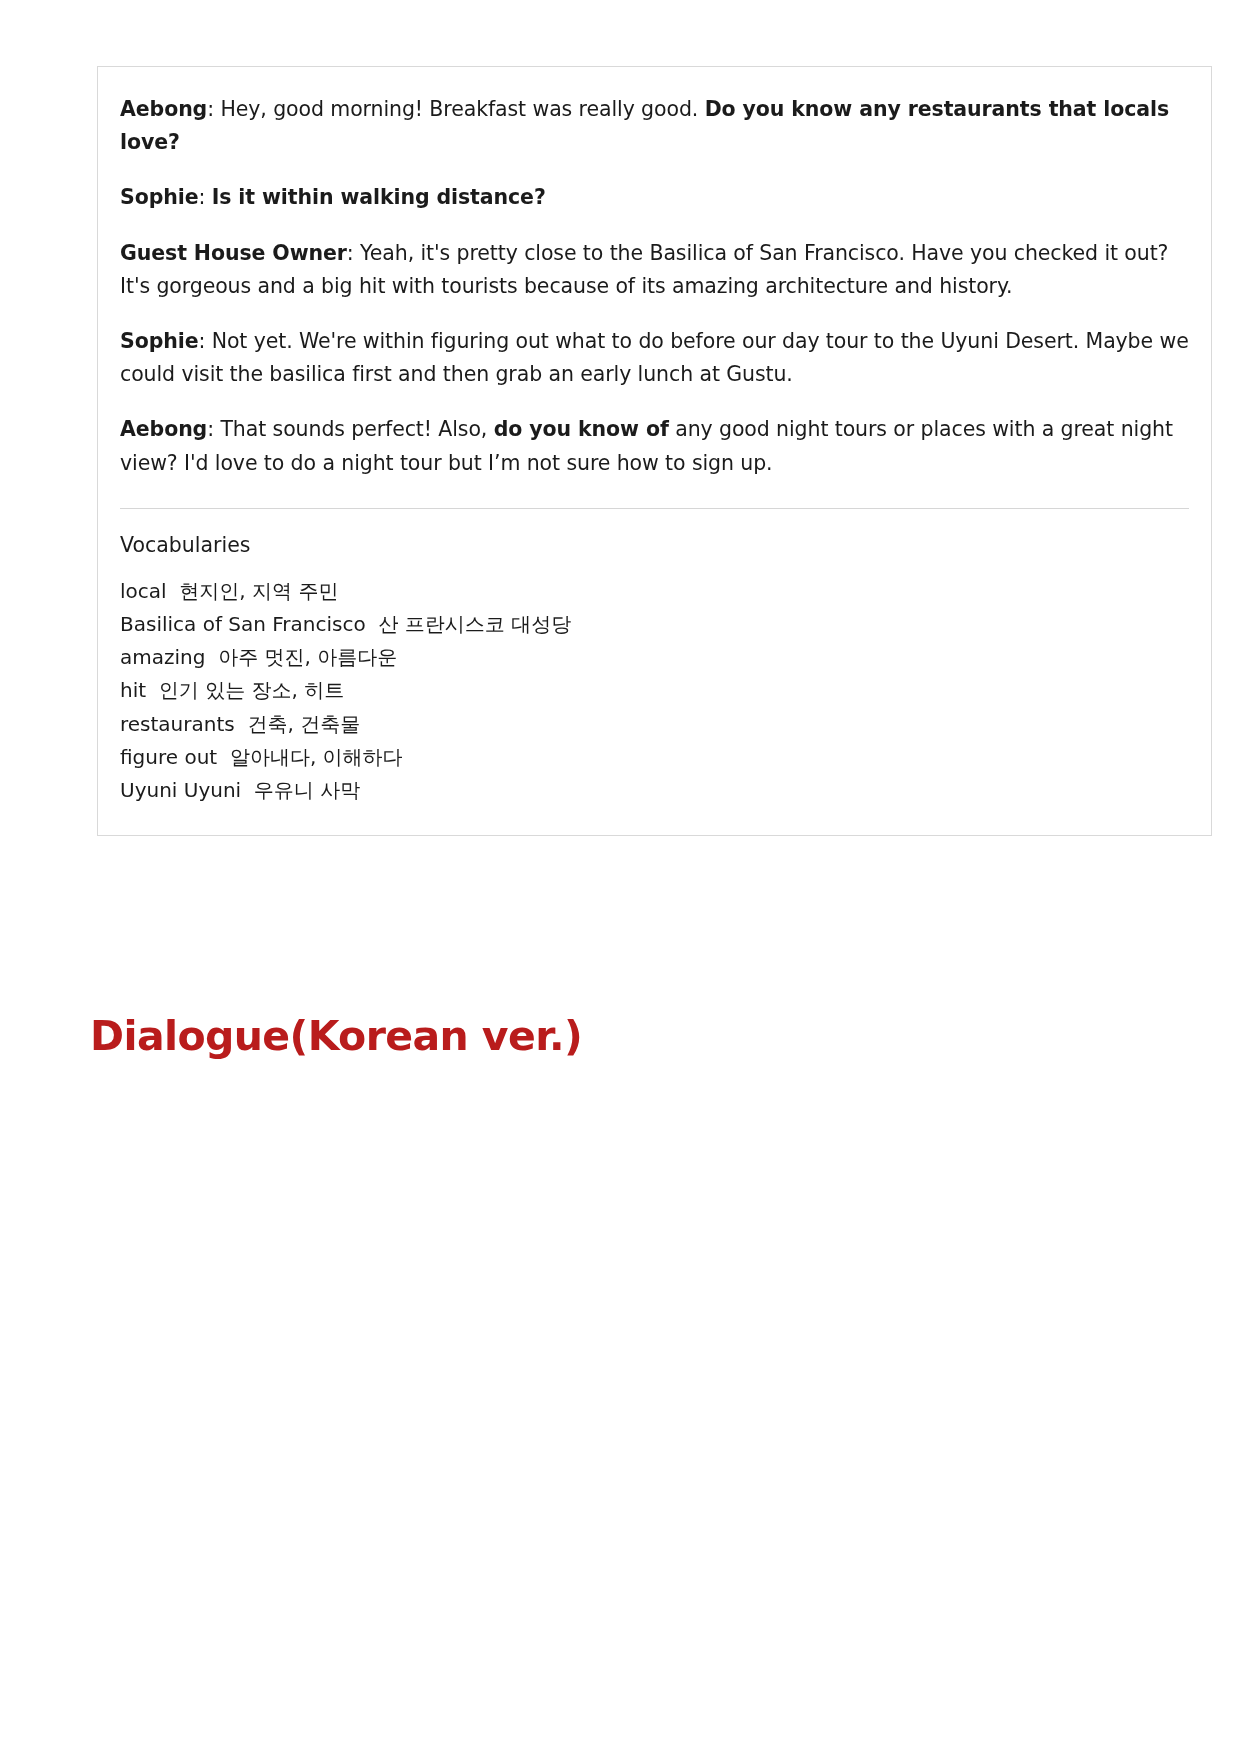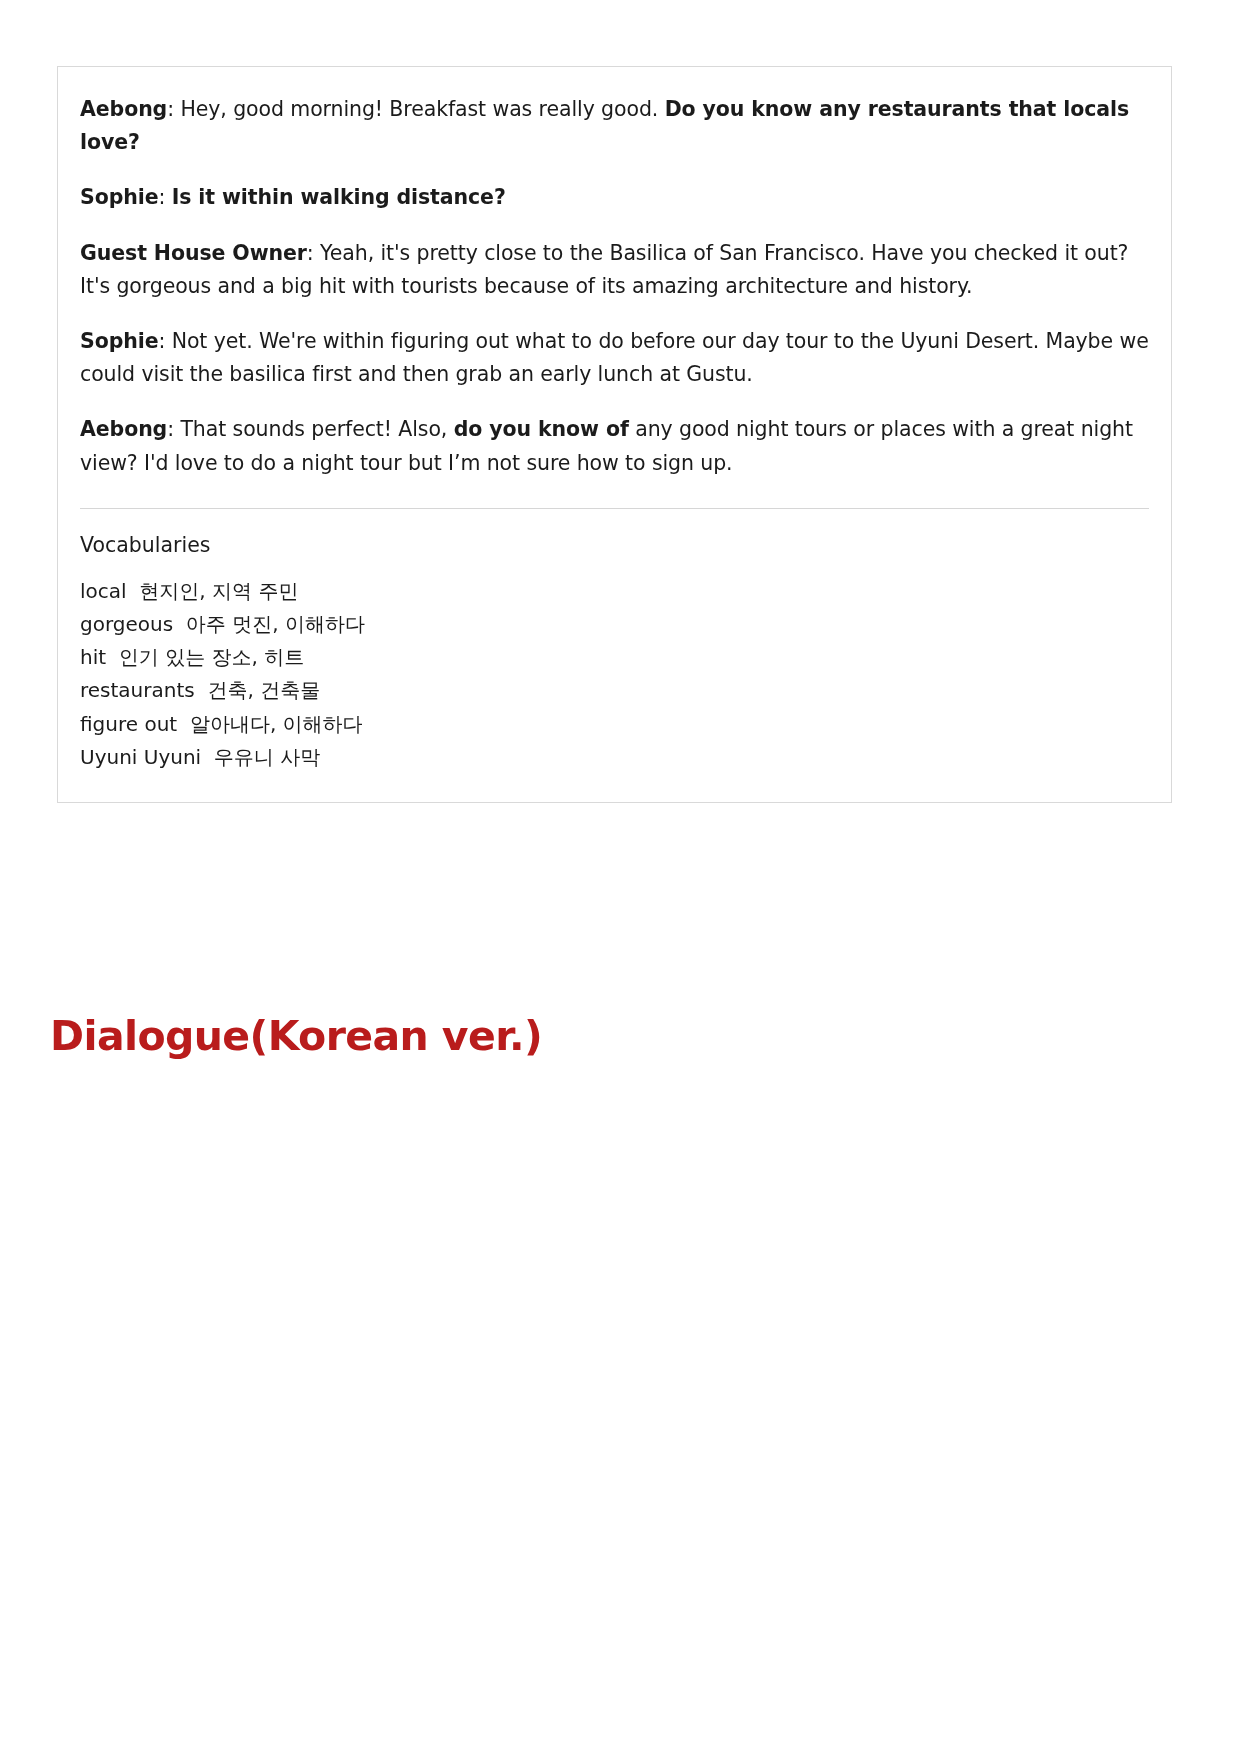--- a/index.html
+++ b/index.html
@@ -11,20 +11,21 @@
     width: 1241px;
     min-height: 1754px;
     font-family: "DejaVu Sans", "Liberation Sans", sans-serif;
     color: #1a1a1a;
   }
   .page {
     width: 1093px;
     min-height: 1754px;
     position: relative;
     box-sizing: border-box;
+    margin-left: 40px;
   }
   .dialogue-card {
     position: absolute;
     left: 57px;
     top: 66px;
     width: 1115px;
     box-sizing: border-box;
     border: 1px solid #d9d9d9;
     background: #ffffff;
     padding: 26px 22px 28px 22px;
@@ -107,21 +108,22 @@
       <span class="speaker">Aebong</span><span>: </span><span>That sounds perfect! Also, </span><span class="em">do you know of</span><span> any good night tours or places with a great night view? I'd love to do a night tour but I’m not sure how to sign up.</span>
     </p>
 
 
     <hr class="divider">
 
     <h3 class="vocab-title">Vocabularies</h3>
 
     <ul class="vocab-list">
       <li class="vocab-item">local  현지인, 지역 주민</li>
-      <li class="vocab-item">gorgeous  아주 멋진, 이해하다</li>
+      <li class="vocab-item">Basilica of San Francisco  산 프란시스코 대성당</li>
+      <li class="vocab-item">amazing  아주 멋진, 아름다운</li>
       <li class="vocab-item">hit  인기 있는 장소, 히트</li>
       <li class="vocab-item">restaurants  건축, 건축물</li>
       <li class="vocab-item">figure out  알아내다, 이해하다</li>
       <li class="vocab-item">Uyuni Uyuni  우유니 사막</li>
     </ul>
 
   </div>
 
   <h1 class="section-heading">Dialogue(Korean ver.)</h1>
 

